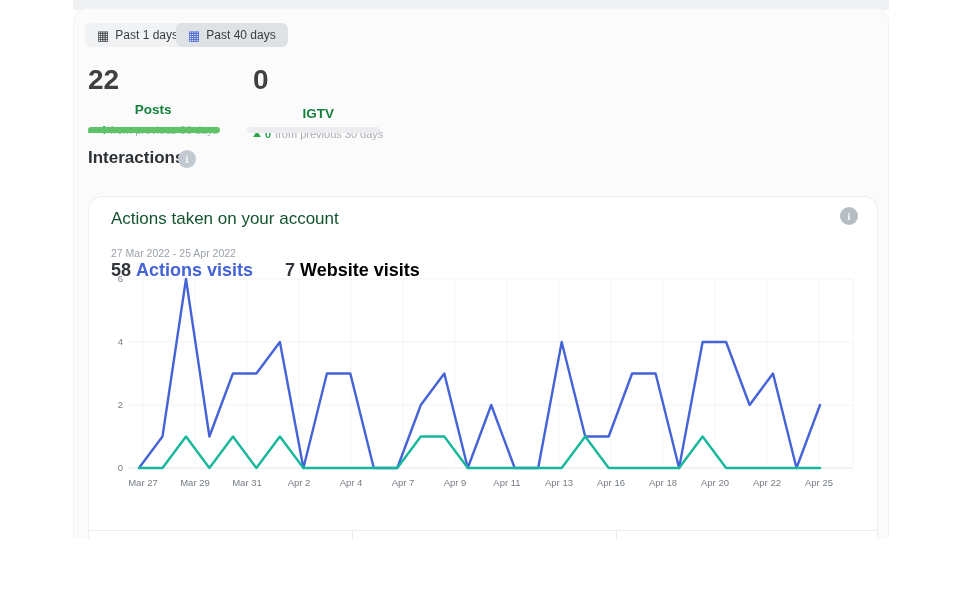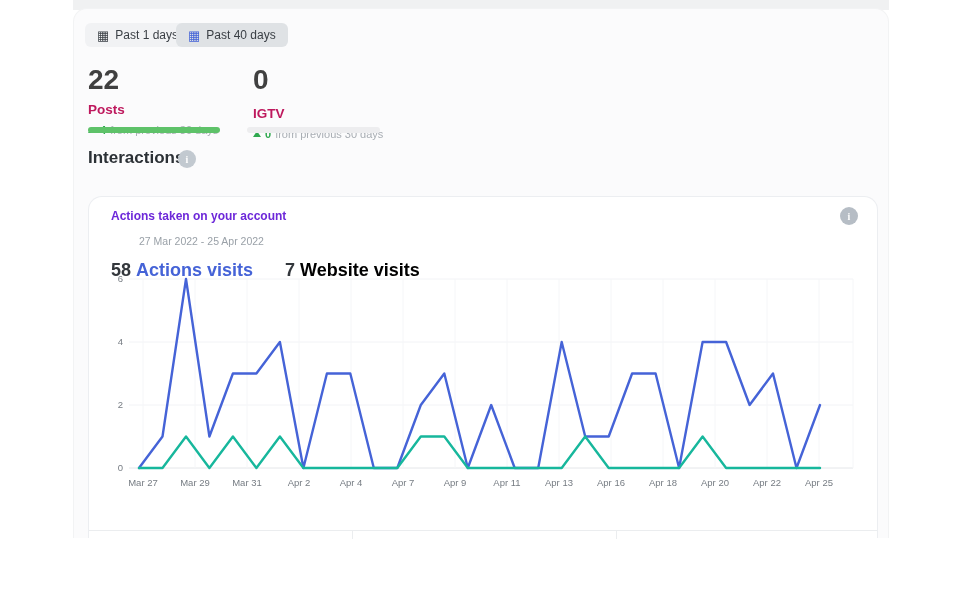--- a/index.html
+++ b/index.html
@@ -14,40 +14,40 @@
 
   
   .filter-btn{top:23px;height:24px;border-radius:6px;display:flex;align-items:center;
               gap:6px;padding:0 12px;font-size:12px;color:#393e44;cursor:pointer;box-sizing:border-box;}
   #btn-7{left:85px;background:#f1f2f4;}
   #btn-30{left:176px;background:#dfe2e5;}
   .cal-icon{font-size:13px;line-height:1;color:#3c4147;}
 
   
   .stat-value{font-size:28px;font-weight:700;color:#404040;line-height:1;}
-  .stat-label{font-size:13.5px;font-weight:700;color:#be185d;}
+  .stat-label{font-size:13.5px;font-weight:700;color:#15803d;text-align:center;}
   .delta-row{display:flex;align-items:center;gap:4px;font-size:11px;color:#a8adb3;}
   .tri-up{width:0;height:0;border-left:4px solid transparent;border-right:4px solid transparent;
           border-bottom:6px solid #2fa84f;}
   .delta-num{font-weight:700;}
   .stat-bar{height:6px;border-radius:3px;}
 
   
   #interactions-title{font-size:17px;font-weight:700;color:#2c3136;}
   .info-icon{border-radius:50%;display:flex;align-items:center;justify-content:center;
              color:#ffffff;font-weight:700;font-size:10px;cursor:pointer;
              font-family:"Liberation Serif","DejaVu Serif",serif;}
   #interactions-info{left:178px;top:150px;width:18px;height:18px;background:#c2c9d0;}
 
   
   #card{left:88px;top:196px;width:790px;height:342px;background:#ffffff;
         border:1px solid #eceef1;border-bottom:none;border-radius:14px 14px 0 0;box-sizing:border-box;}
-  #card-title{left:22px;top:12px;font-size:12px;font-weight:700;color:#6d28d9;}
+  #card-title{left:22px;top:12px;font-size:17px;font-weight:400;color:#14532d;}
   #card-info{left:751px;top:10px;width:18px;height:18px;background:#b6bdc5;}
-  #date-range{left:22px;top:38px;font-size:10.5px;color:#9aa1a8;margin-left:28px;}
+  #date-range{left:22px;top:50px;font-size:10.5px;color:#9aa1a8;}
   #legend{left:22px;top:63px;display:flex;gap:32px;font-size:18px;font-weight:700;}
   .legend-item{display:flex;gap:5px;align-items:baseline;}
   .legend-count{color:#33373c;}
 
   
   #chart-wrap{left:12px;top:70px;width:766px;height:228px;}
   .axis-label{font-size:9.5px;fill:#767c83;font-family:"Liberation Sans","DejaVu Sans",sans-serif;}
 
   
   #card-footer-divider{left:0;top:333px;width:788px;height:0;border-top:1px solid #ebedef;}

